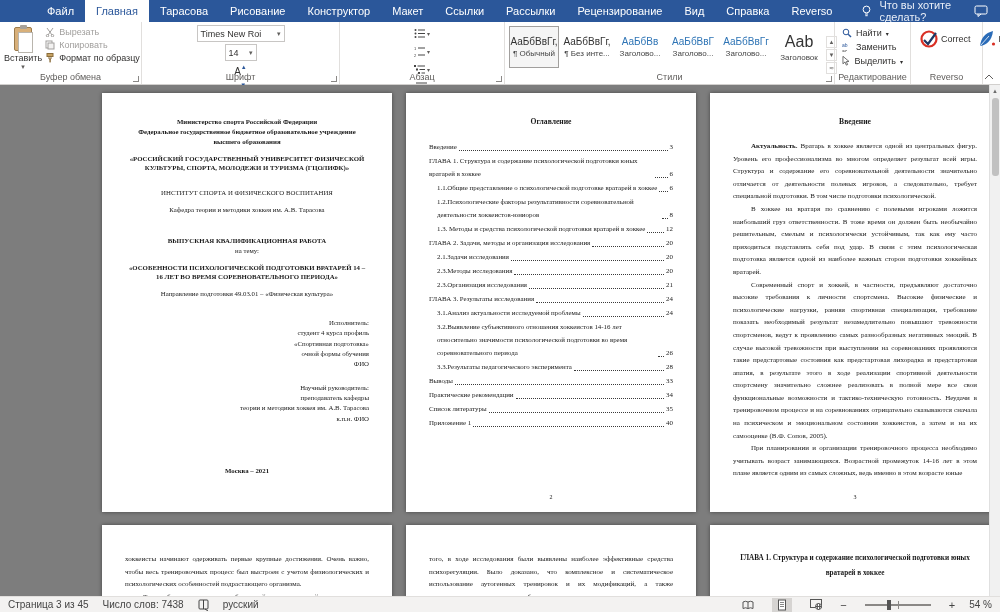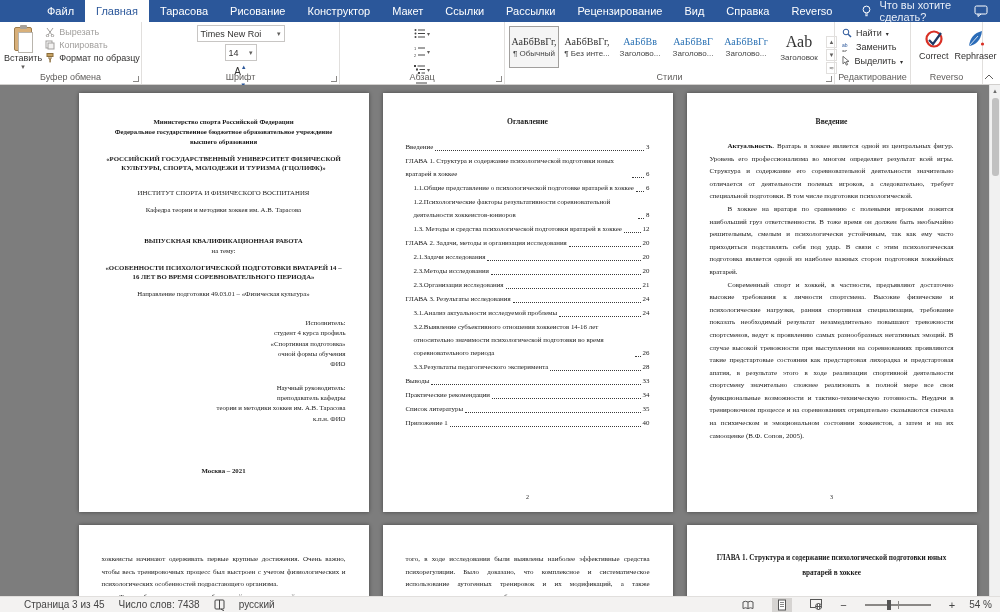--- a/index.html
+++ b/index.html
@@ -37,36 +37,36 @@
   .fbtn { min-width:15px; height:16px; display:flex; align-items:center; justify-content:center; font-size:10px; color:#323130; padding:0 2px; border-radius:2px; position:relative; }
   .fbtn .caret { font-size:6px; color:#605e5c; margin-left:1px; }
   .fbtn.active { background:#d8d6d4; }
   .vdiv { width:1px; background:#e1dfdd; height:16px; margin:0 2px; }
   .tinyup { font-size:6px; position:relative; top:-4px; color:#2b579a; }
   .underbar { display:inline-block; width:12px; height:3px; position:absolute; bottom:1px; left:2px; }
 
   .styles-cards { display:flex; gap:3px; padding-top:1px; }
   .style-card { width:50px; height:42px; border:1px solid transparent; display:flex; flex-direction:column; align-items:center; justify-content:center; gap:2px; }
   .style-card.selected { border:1px solid #a19f9d; background:#f5f5f5; }
-  .style-preview { font-family:Liberation Serif, serif; font-size:10px; color:#333; white-space:nowrap; }
+  .style-preview { font-family:Liberation Sans, sans-serif; font-size:10px; color:#333; white-space:nowrap; }
   .style-preview.blue { color:#2e74b5; }
   .style-preview.big { font-size:16px; }
   .style-label { font-size:8px; color:#444; white-space:nowrap; }
   .style-arrows { display:flex; flex-direction:column; justify-content:center; margin-left:2px; gap:1px; }
   .style-arrows span { font-size:6px; color:#605e5c; border:1px solid #e1dfdd; width:11px; height:12px; display:flex; align-items:center; justify-content:center; }
 
   .edit-col { display:flex; flex-direction:column; gap:2px; padding-top:2px; }
   .reverso-row { display:flex; gap:6px; padding:2px 4px 0 4px; }
-  .rev-btn { display:flex; flex-direction:column; align-items:center; font-size:9px; color:#323130; gap:2px; padding-top:2px; }
+  .rev-btn { display:flex; flex-direction:row; align-items:center; font-size:9px; color:#323130; gap:2px; padding-top:2px; }
 
   .ribbon-collapse { position:absolute; right:6px; bottom:4px; color:#605e5c; }
 
   
   .canvas { flex:1; position:relative; overflow:hidden; background:#7d7d7d; }
-  .pages-row { display:flex; justify-content:center; gap:14px; padding-left:55px; }
+  .pages-row { display:flex; justify-content:flex-end; gap:14px; padding-left:55px; }
   .row1 { margin-top:8px; }
   .row2 { margin-top:13px; }
   .page { width:290px; background:#fff; box-shadow:0 0 4px rgba(0,0,0,.45); overflow:hidden;
           font-family:"Liberation Serif","DejaVu Serif",serif; color:#1a1a1a; }
   .row1 .page { height:419px; }
   .row2 .page { height:90px; }
   .p-inner { padding:24px 23px 10px 23px; height:100%; display:flex; flex-direction:column; }
 
   .tp { text-align:center; font-size:6.8px; line-height:1.45; }
   .tp .b { font-weight:bold; }
@@ -86,21 +86,21 @@
   .body-par .b { font-weight:bold; }
   .cont-par { font-size:7px; line-height:12.6px; text-align:justify; }
   .h-center { text-align:center; font-weight:bold; font-size:7.2px; line-height:15px; }
 
   .scrollbar { position:absolute; top:0; right:0; bottom:0; width:11px; background:#f1f1f1; border-left:1px solid #e0e0e0; }
   .scroll-up { height:11px; display:flex; align-items:center; justify-content:center; font-size:6px; color:#6b6b6b; }
   .scroll-thumb { position:absolute; top:13px; left:2px; width:7px; height:78px; background:#c1c1c1; border-radius:3px; }
 
   
   .statusbar { height:16px; background:#f3f2f1; border-top:1px solid #e1dfdd; display:flex; align-items:center; font-size:10px; color:#444; padding:0 8px; flex:0 0 auto; justify-content:space-between; }
-  .sb-left, .sb-right { display:flex; align-items:center; gap:14px;margin-left:16px; }
+  .sb-left, .sb-right { display:flex; align-items:center; gap:14px; }
   .sb-item { display:flex; align-items:center; gap:4px; white-space:nowrap; }
   .view-btn { width:20px; height:14px; display:flex; align-items:center; justify-content:center; }
   .view-btn.active { background:#d6d4d2; }
   .zoom-track { width:66px; height:2px; background:#8a8886; position:relative; margin:0 4px; }
   .zoom-tick { position:absolute; left:50%; top:-3px; width:1px; height:8px; background:#8a8886; }
   .zoom-thumb { position:absolute; left:34%; top:-4px; width:4px; height:10px; background:#555; }
   .zoom-sign { font-size:11px; color:#444; }
 
   svg.ic { display:block; }
 </style>
@@ -589,20 +589,21 @@
           <div class="pagenum">2</div>
         </div>
       </div>
 
       <div class="page">
         <div class="p-inner">
           <div class="doc-title">Введение</div>
           <div class="body-par"><span class="b">Актуальность.</span><span> Вратарь в хоккее является одной из центральных фигур. Уровень его профессионализма во многом определяет результат всей игры. Структура и содержание его соревновательной деятельности значительно отличается от деятельности полевых игроков, а следовательно, требует специальной подготовки. В том числе подготовки психологической.</span></div>
           <div class="body-par">В хоккее на вратаря по сравнению с полевыми игроками ложится наибольший груз ответственности. В тоже время он должен быть необычайно решительным, смелым и психологически устойчивым, так как ему часто приходиться подставлять себя под удар. В связи с этим психологическая подготовка является одной из наиболее важных сторон подготовки хоккейных вратарей.</div>
           <div class="body-par">Современный спорт и хоккей, в частности, предъявляют достаточно высокие требования к личности спортсмена. Высокие физические и психологические нагрузки, ранняя спортивная специализация, требование показать необходимый результат незамедлительно повышают тревожности спортсменов, ведут к проявлению самых разнообразных негативных эмоций. В случае высокой тревожности при выступлении на соревнованиях проявляются такие предстартовые состояния как предстартовая лихорадка и предстартовая апатия, в результате этого в ходе реализации спортивной деятельности спортсмену значительно сложнее реализовать в полной мере все свои функциональные возможности и тактико-техническую готовность. Неудачи в тренировочном процессе и на соревнованиях отрицательно сказываются сначала на психическом и эмоциональном состоянии хоккеистов, а затем и на их самооценке (В.Ф. Сопов, 2005).</div>
+          <div class="body-par">При планировании и организации тренировочного процесса необходимо учитывать возраст занимающихся. Возрастной промежуток 14-16 лет в этом плане является одним из самых сложных, ведь именно в этом возрасте юные</div>
           <div class="pagenum">3</div>
         </div>
       </div>
     </div>
 
     <div class="pages-row row2">
 
       <div class="page">
         <div class="p-inner" style="padding-top:28px;">
           <div class="cont-par">хоккеисты начинают одерживать первые крупные достижения. Очень важно, чтобы весь тренировочных процесс был выстроен с учетом физиологических и психологических особенностей подрастающего организма.</div>

